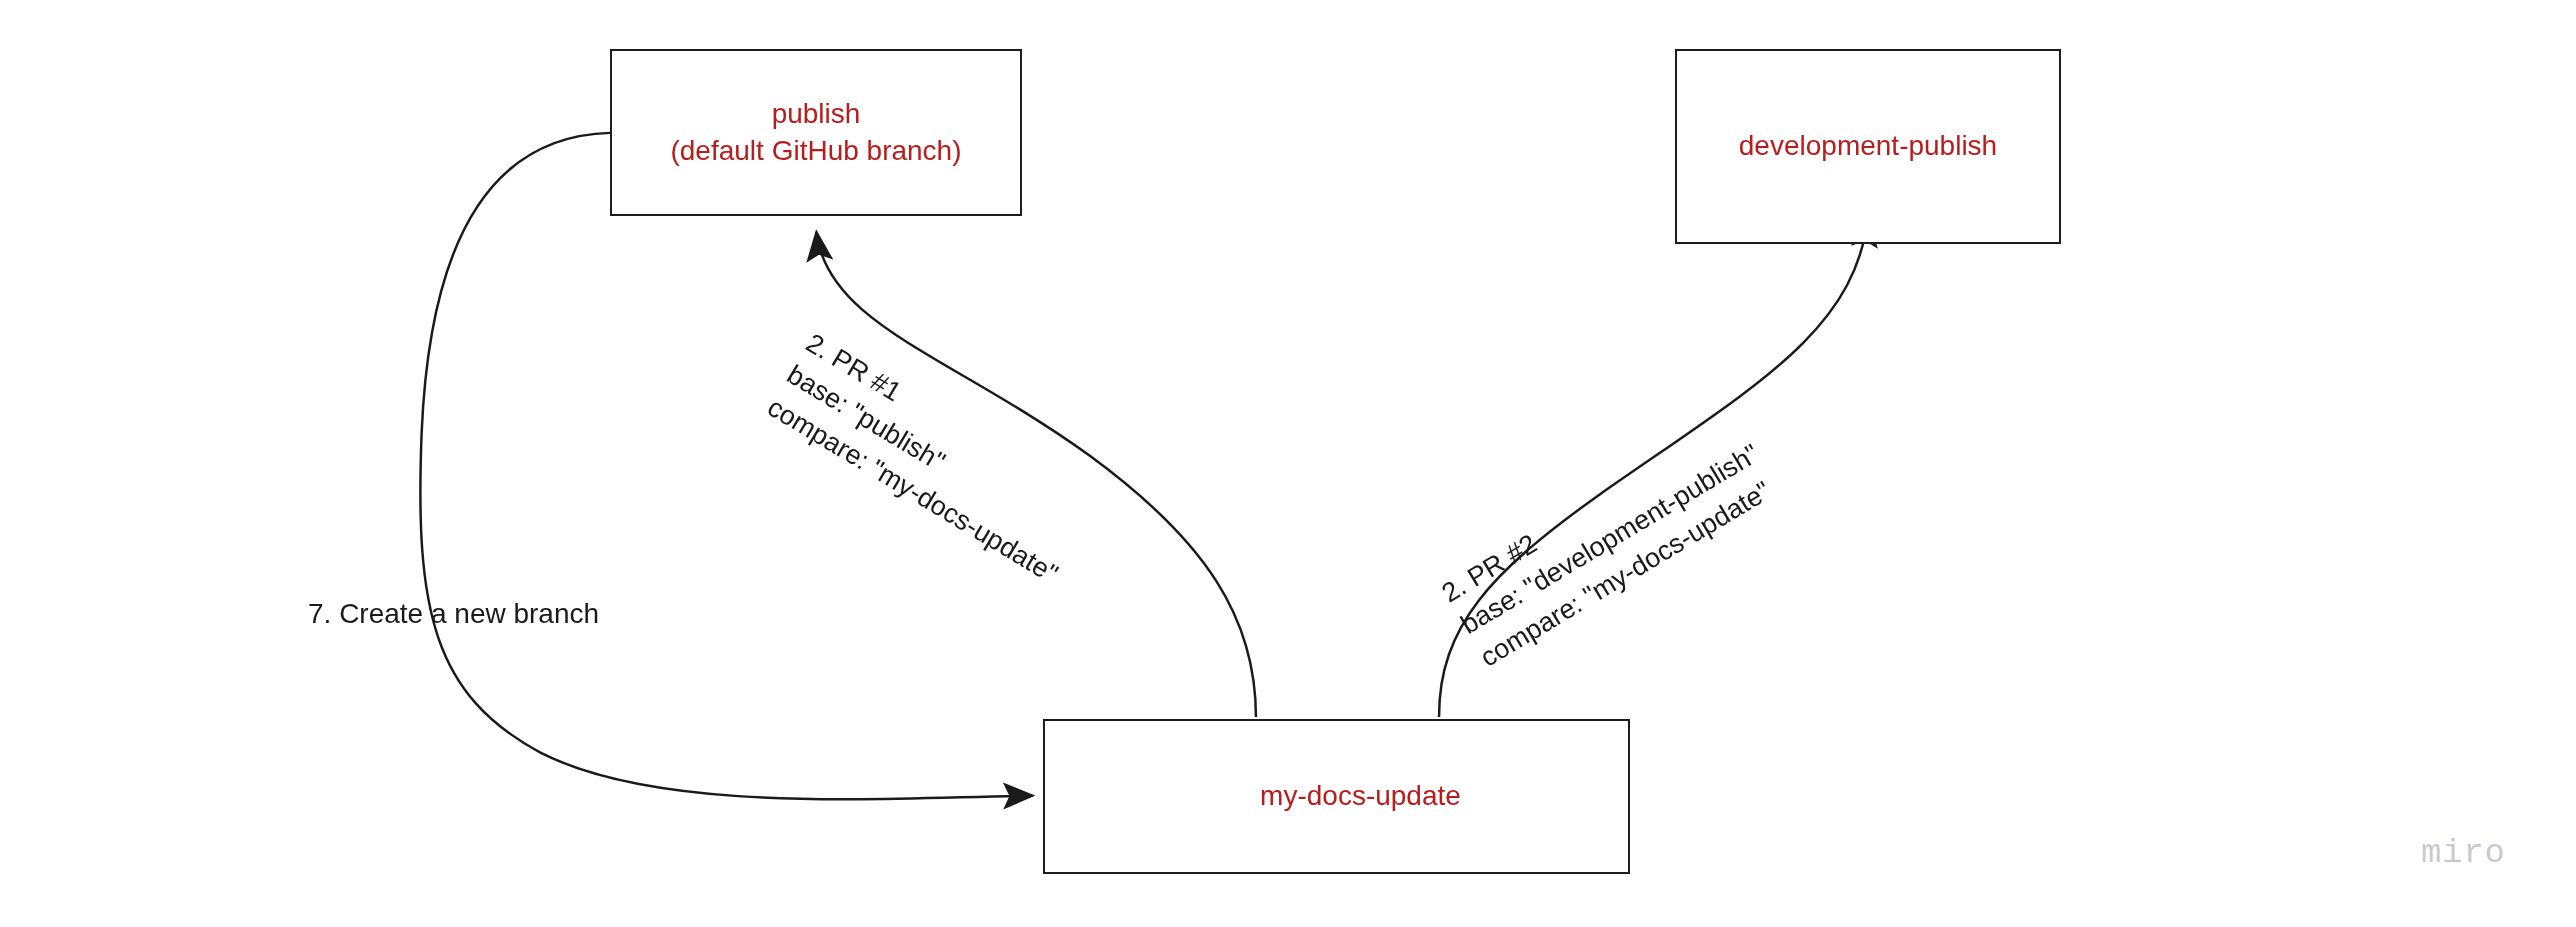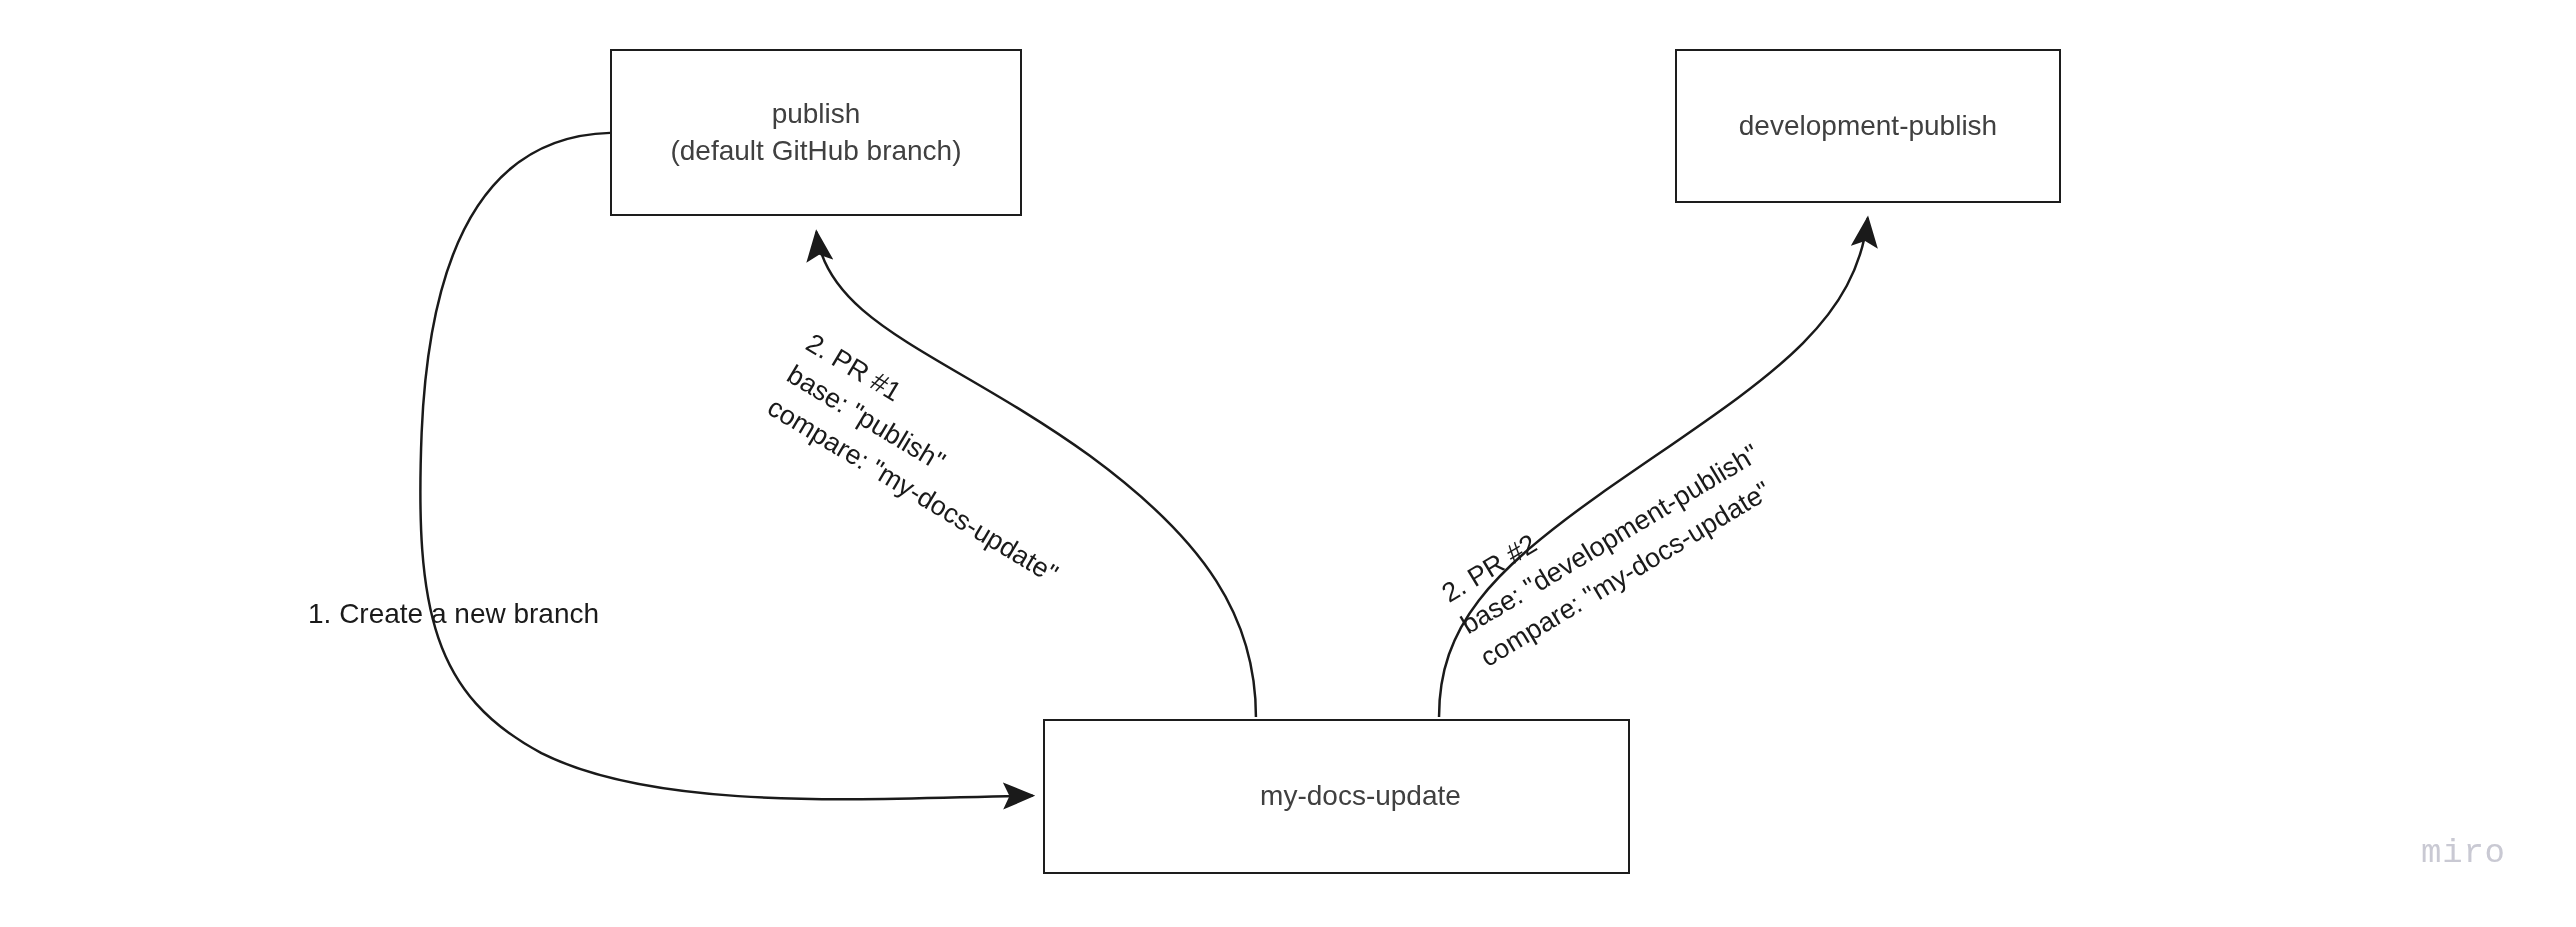--- a/index.html
+++ b/index.html
@@ -24,38 +24,38 @@
   }
   .node {
     position: absolute;
     box-sizing: border-box;
     border: 2.3px solid #1d1d1d;
     background: #ffffff;
     display: flex;
     align-items: center;
     justify-content: center;
     text-align: center;
-    color: #404040;
+    color: #b91c1c;
     font-size: 28px;
     line-height: 1.32;
     font-family: "Liberation Sans", sans-serif;
     white-space: pre-line;
     z-index: 3;
   }
   #node-publish {
     left: 610px;
     top: 49px;
     width: 412px;
     height: 167px;
   }
   #node-development-publish {
     left: 1675px;
     top: 49px;
     width: 386px;
-    height: 154px;
+    height: 195px;
   }
   #node-my-docs-update {
     left: 1043px;
     top: 719px;
     width: 587px;
     height: 155px;
     padding-left: 48px;
   }
   .edge-label {
     position: absolute;
@@ -117,21 +117,21 @@
     <path d="M 1862,928 C 1862,810 1930,740 2070,640 C 2270,500 2400,430 2417,282" fill="none" stroke="#1a1a1a" stroke-width="3.2" marker-end="url(#arrowhead)"></path>
   </svg>
 
   <div class="node" id="node-publish">publish
 (default GitHub branch)</div>
 
   <div class="node" id="node-development-publish">development-publish</div>
 
   <div class="node" id="node-my-docs-update">my-docs-update</div>
 
-  <div class="edge-label" id="label-create-branch">1. Create a new branch</div>
+  <div class="edge-label" id="label-create-branch">7. Create a new branch</div>
 
   <div class="edge-label" id="label-pr1">2. PR #1
 base: "publish"
 compare: "my-docs-update"</div>
 
   <div class="edge-label" id="label-pr2">2. PR #2
 base: "development-publish"
 compare: "my-docs-update"</div>
 
   <div id="watermark">miro</div>

